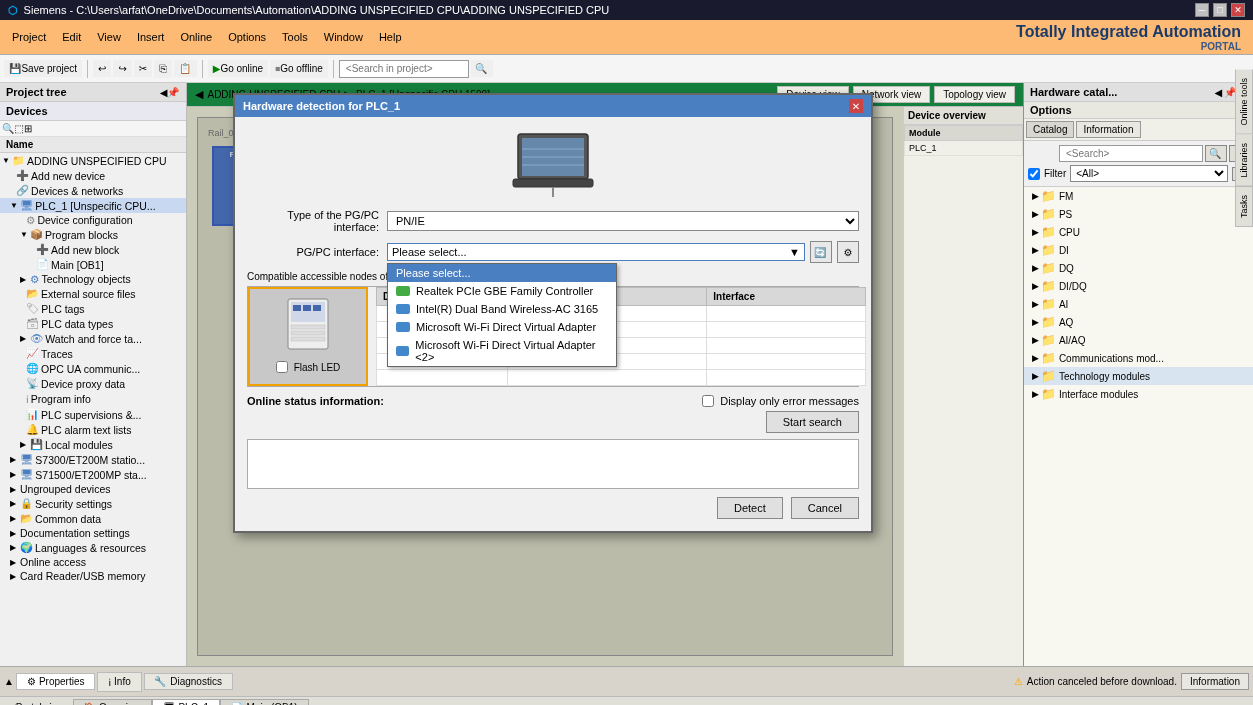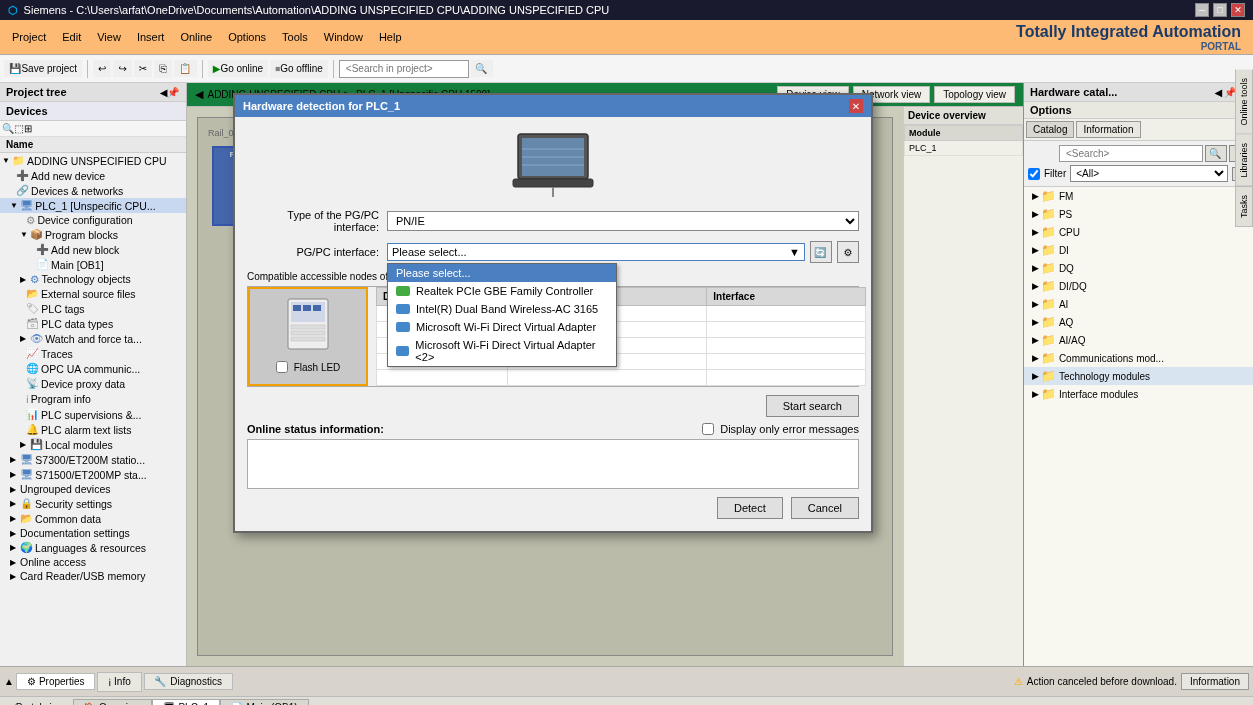--- a/index.html
+++ b/index.html
@@ -440,31 +440,31 @@
                     <tr>
                         <td>&nbsp;</td>
                         <td></td>
                         <td></td>
                       </tr>
                   </tbody>
                 </table>
               </div>
             </div>
 
-            <div style="display:flex;justify-content:flex-end;margin-bottom:6px;">
-              <button class="search-btn">Start search</button>
-            </div>
-
             <div style="display:flex;align-items:center;margin-bottom:4px;">
               <span style="font-size:11px;font-weight:bold;">Online status information:</span>
               <div style="flex:1"></div>
               <div class="checkbox-row">
                 <input type="checkbox" style="width: 12px; height: 12px;">
                 <span style="font-size:11px;">Display only error messages</span>
               </div>
+            </div>
+
+            <div style="display:flex;justify-content:flex-end;margin-bottom:6px;">
+              <button class="search-btn">Start search</button>
             </div>
 
             <div style="background:white;border:1px solid #aaa;height:50px;margin-bottom:8px;"></div>
 
             <div style="display:flex;justify-content:flex-end;gap:8px;">
               <button class="search-btn">Detect</button>
               <button class="search-btn">Cancel</button>
             </div>
           </div>
         </div>

